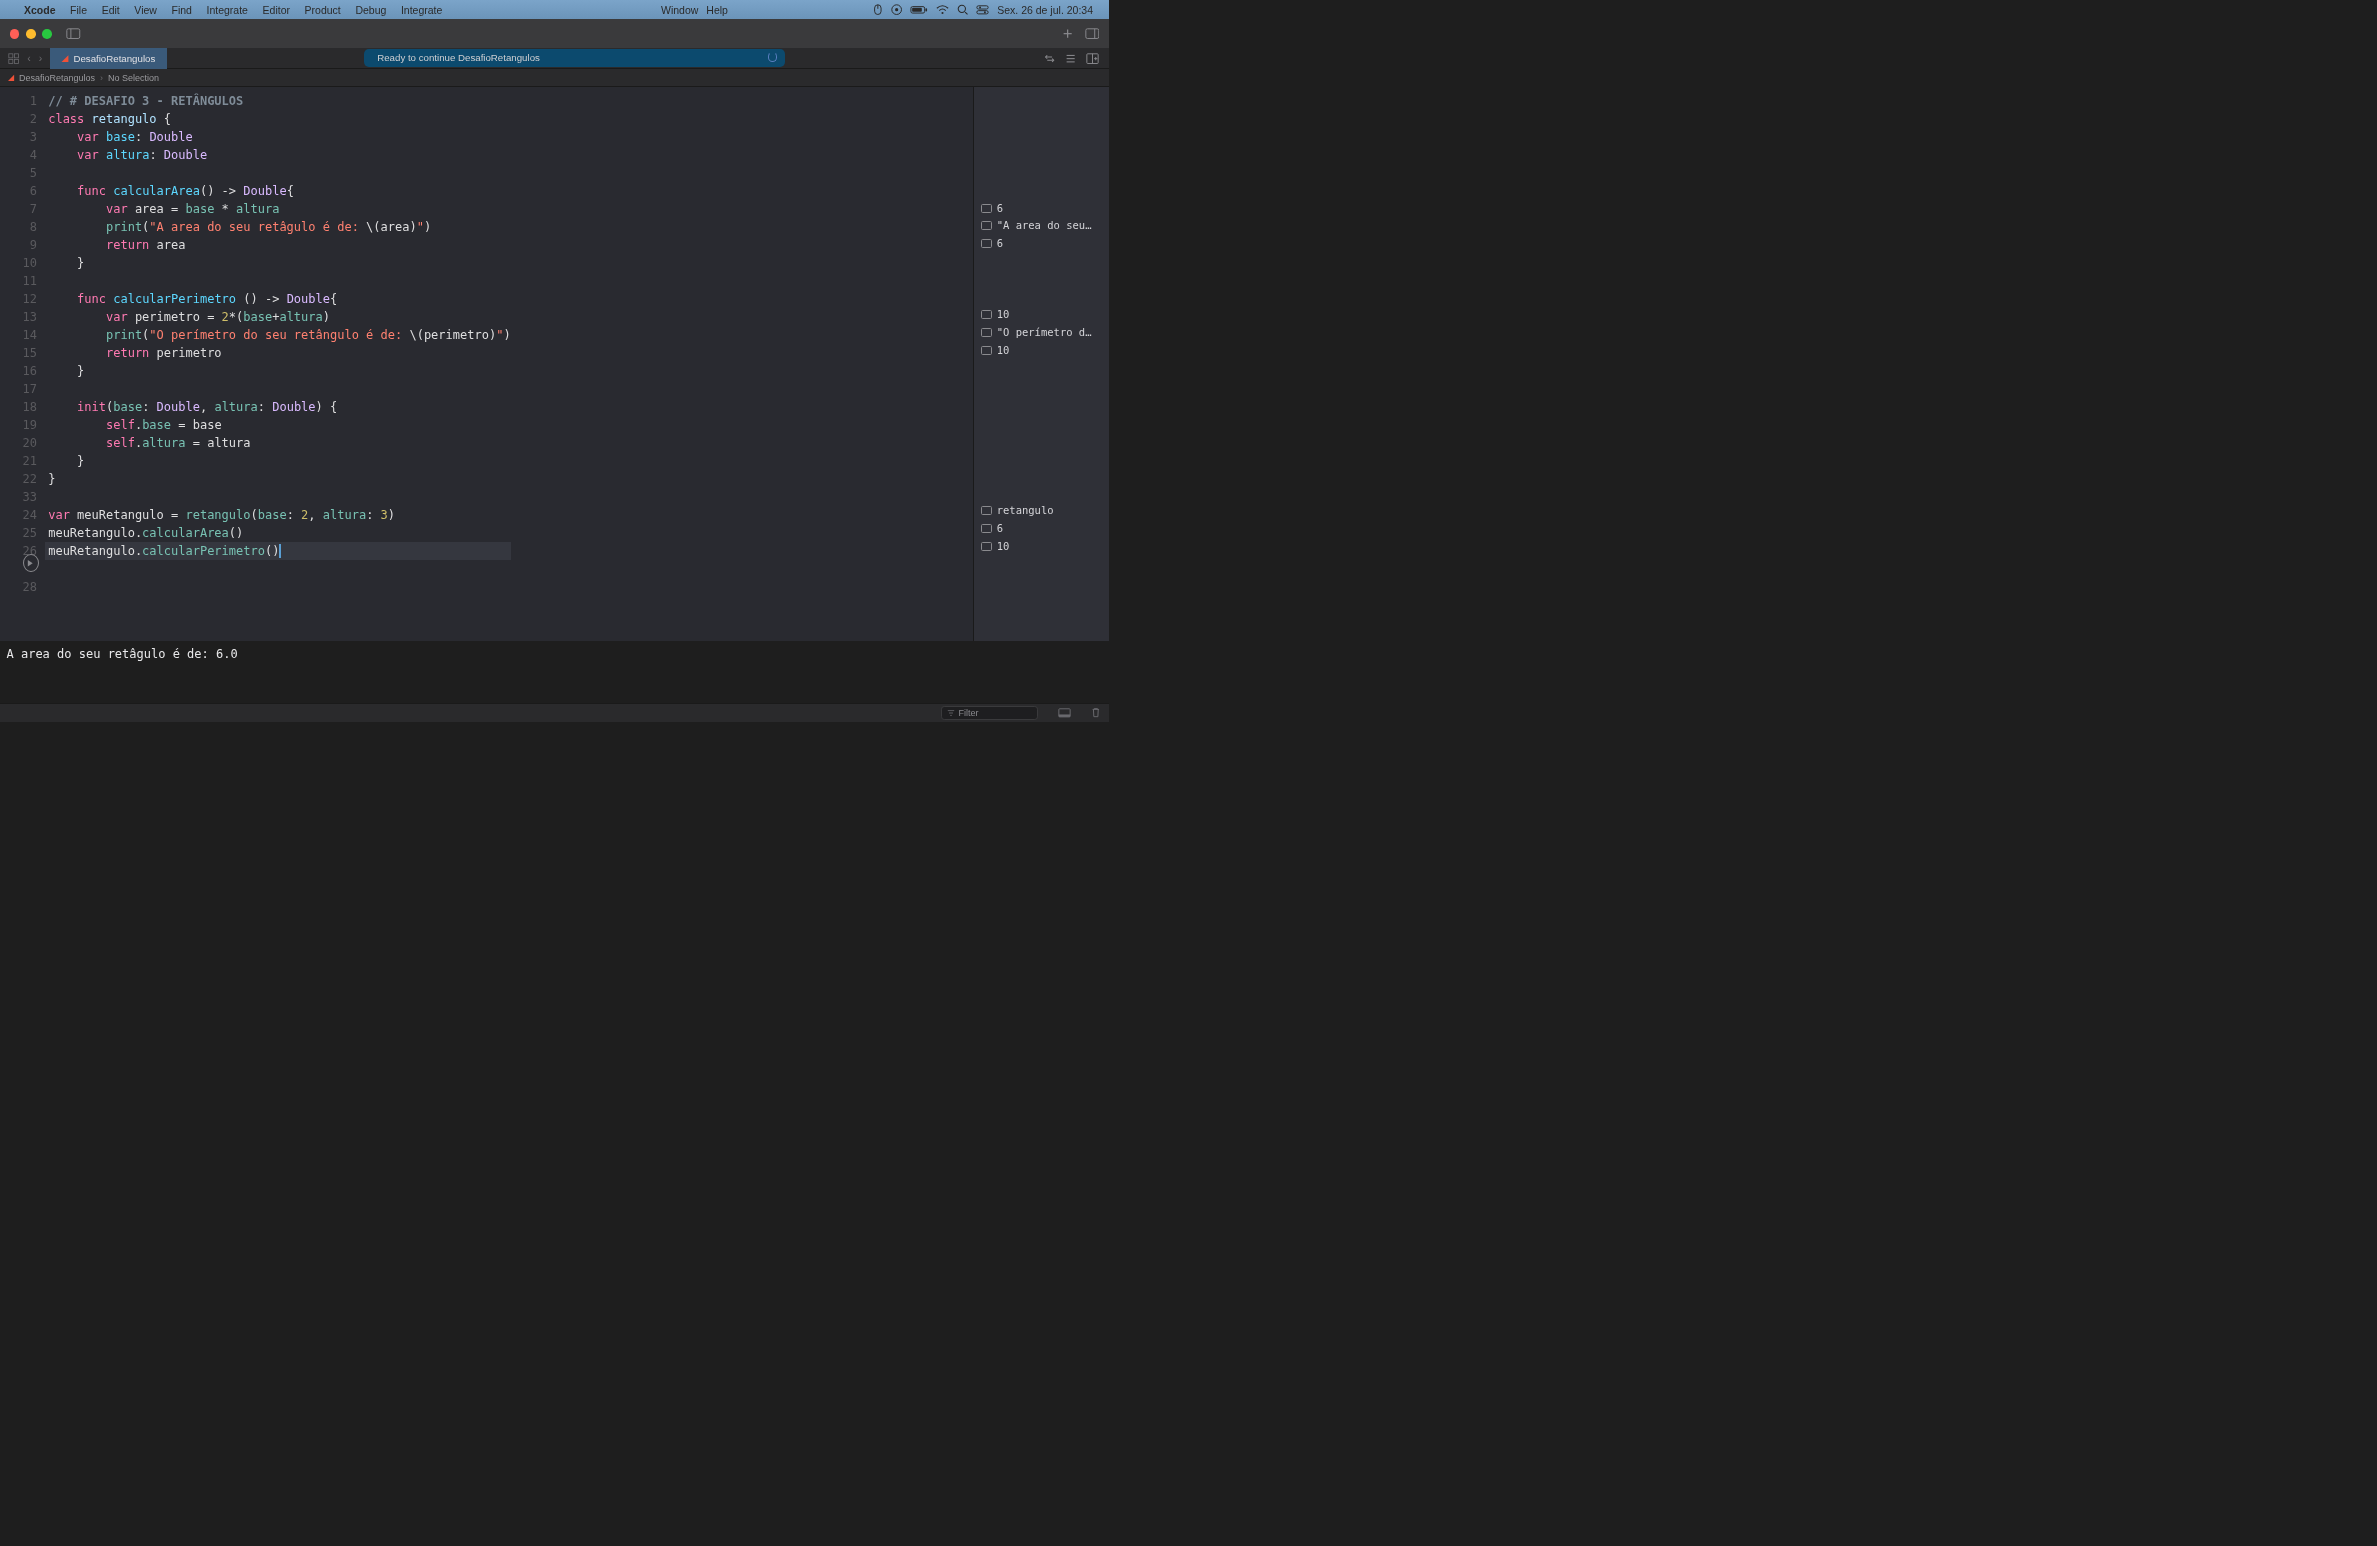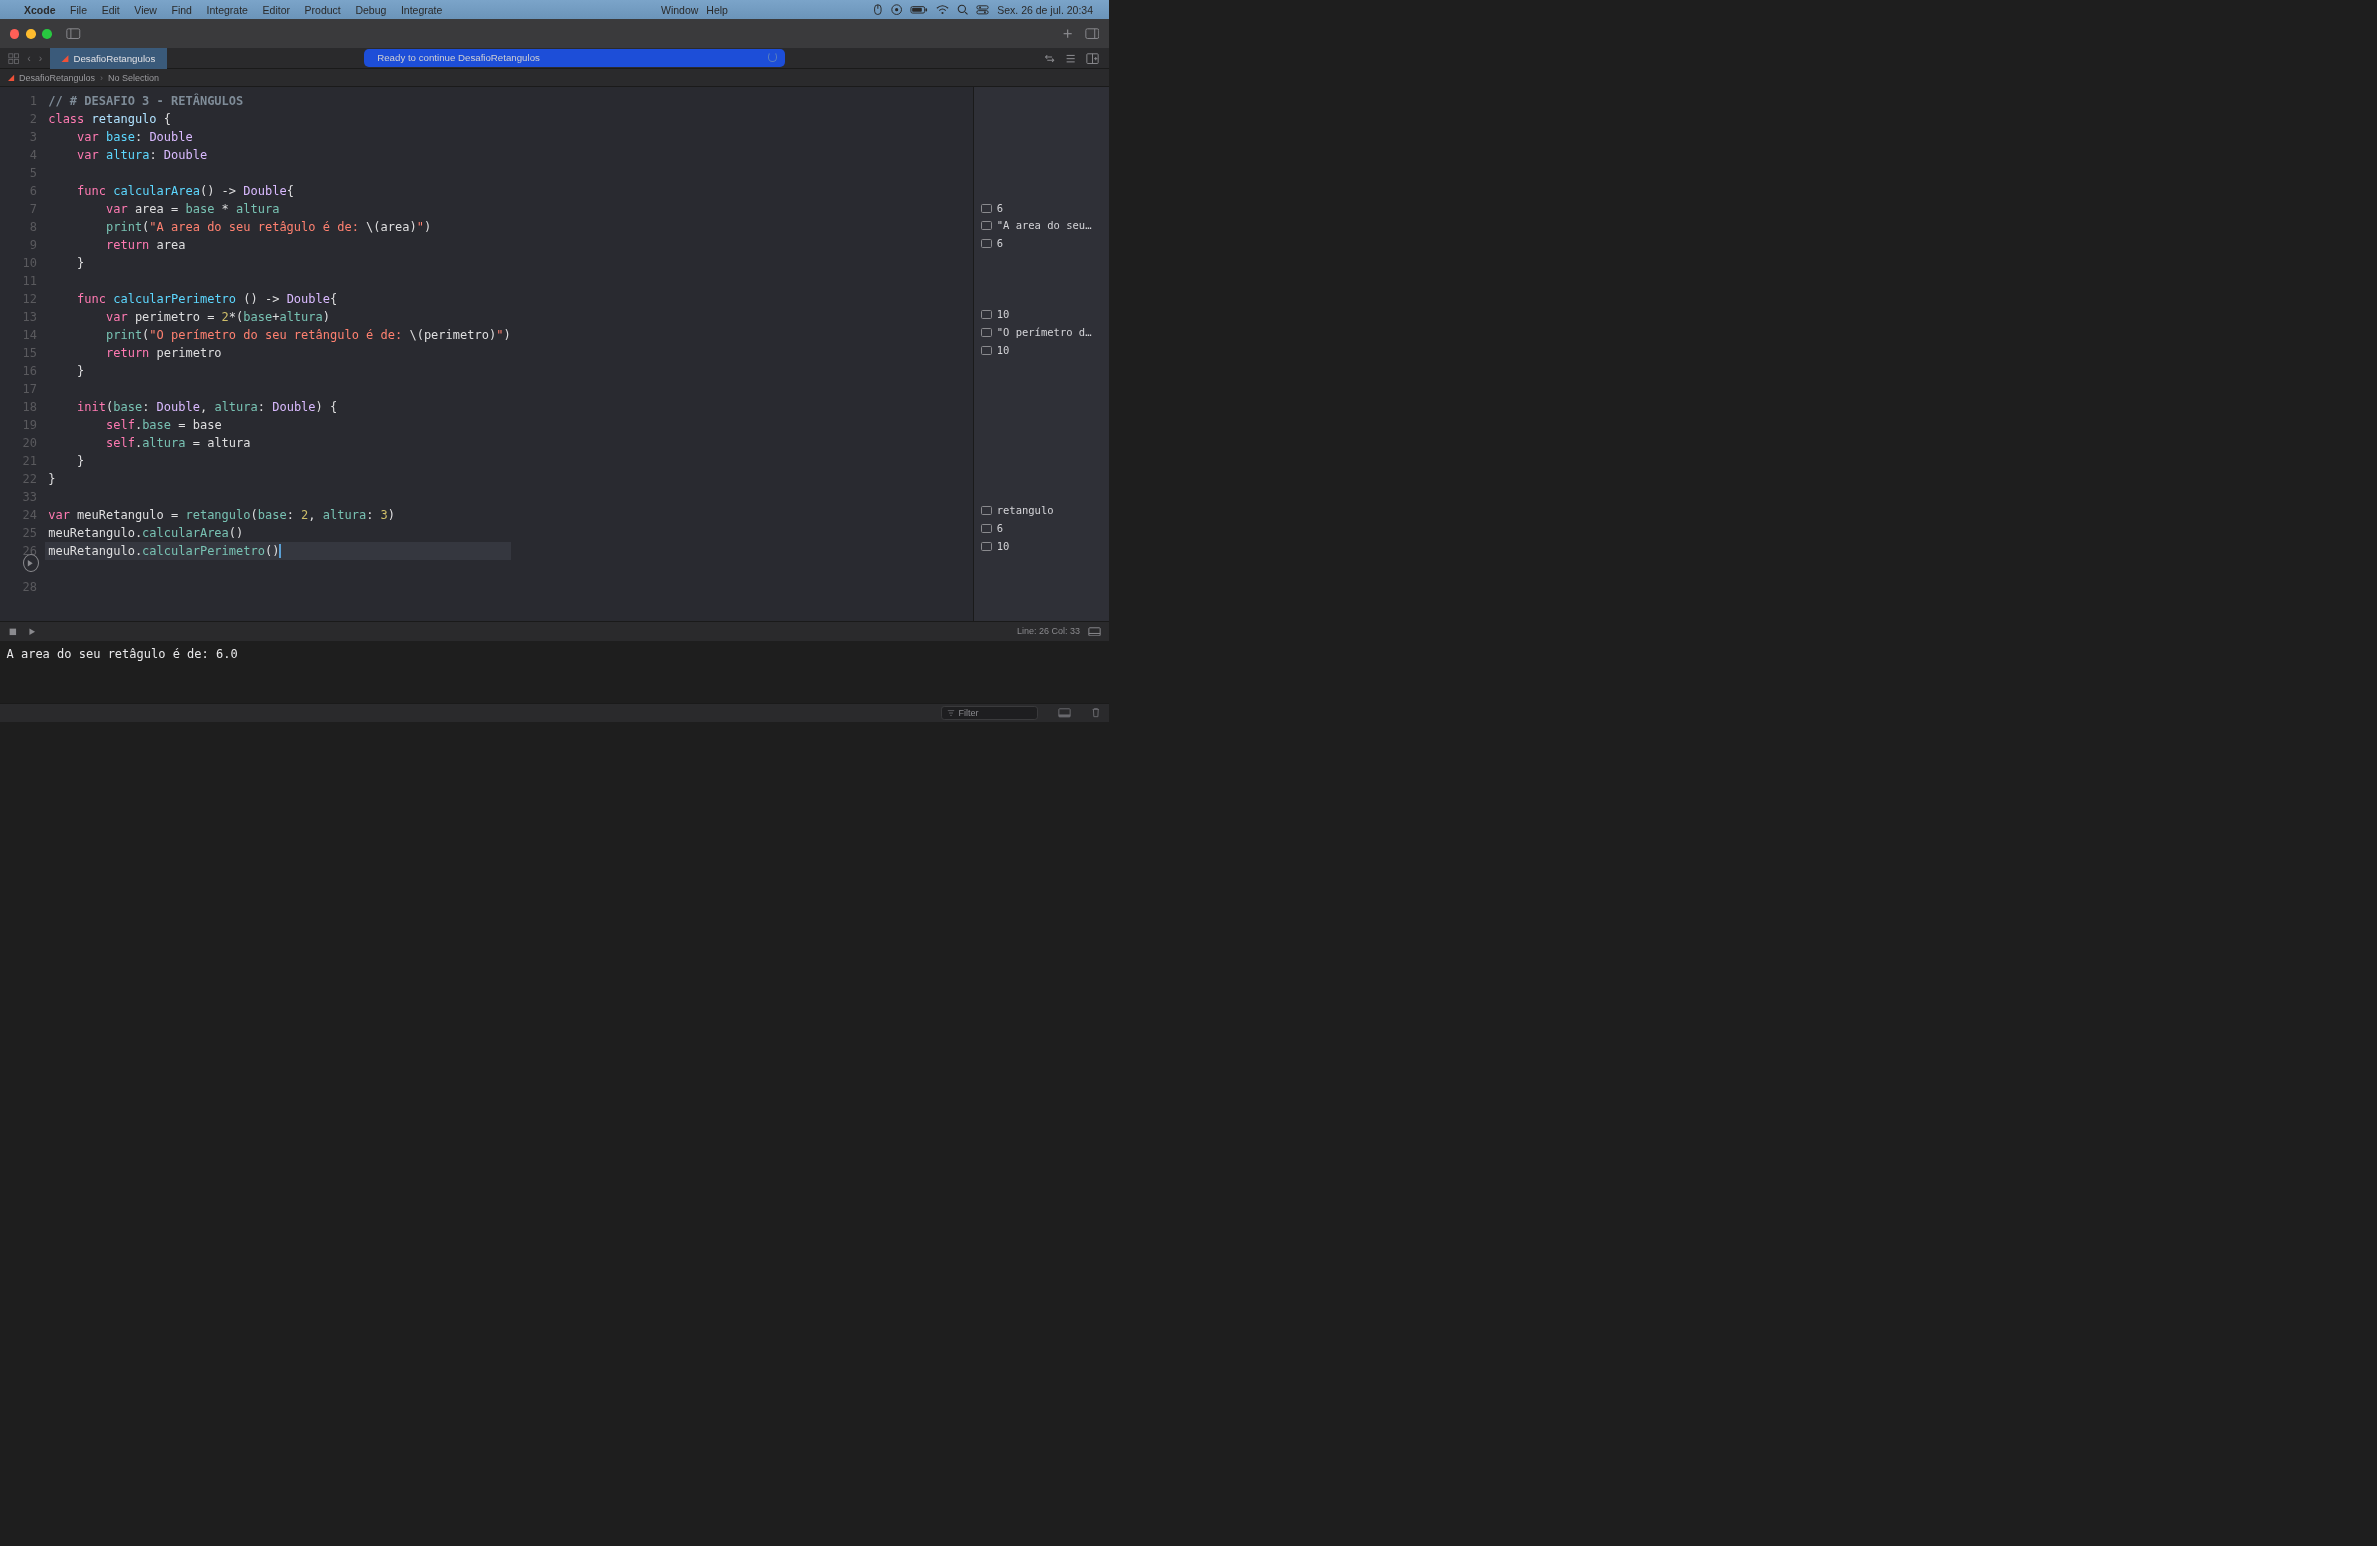--- a/index.html
+++ b/index.html
@@ -48,21 +48,21 @@
     .tl.red { background: #ff5f57; }
     .tl.yellow { background: #febc2e; }
     .tl.green { background: #28c840; }
     .sidebar-toggle { color: #8a8a8e; margin-right: 6.5px; }
     .title-center {
       flex: 1;
       display: flex;
       justify-content: center;
     }
     .title-pill {
-      background: #1d4ed8;
+      background: #0c4a6e;
       border-radius: 4.9px;
       padding: 3.2px 226px 3.2px 13px;
       color: #cfcfd2;
       font-size: 9.7px;
       display: flex;
       gap: 6.5px;
       position: relative;
       min-width: 421px;
       margin-top: 48px;
     }
@@ -465,41 +465,20 @@
           <span class="result-box"></span>
           <span>6</span>
         </div>
         <div class="result-row" style="top: 450px;">
           <span class="result-box"></span>
           <span>10</span>
         </div>
       </div>
   </div>
 
-  <div class="console-bar">
-    <span>
-        <svg width="9.7" height="9.7" viewBox="0 0 12 12">
-          <rect x="2" y="2" width="8" height="8" fill="#8a8a8e"></rect>
-        </svg>
-      </span>
-    <span>
-        <svg width="9.7" height="9.7" viewBox="0 0 12 12">
-          <path d="M3 2 L10 6 L3 10 Z" fill="#8a8a8e"></path>
-        </svg>
-      </span>
-    <div class="right">
-      <span>Line: 26  Col: 33</span>
-      <span>
-          <svg width="13" height="9.7" viewBox="0 0 16 12">
-            <rect x="1" y="1" width="14" height="10" rx="1" fill="none" stroke="#8a8a8e" stroke-width="1.2"></rect>
-            <line x1="1" y1="8" x2="15" y2="8" stroke="#8a8a8e" stroke-width="1.2"></line>
-          </svg>
-        </span>
-    </div>
-  </div>
 
   <div class="console" id="console">
       <div>A area do seu retâgulo é de: 6.0</div>
     </div>
 
   <div class="console-bottom">
     <div class="right">
       <div class="filter-input">
         <svg width="8" height="8" viewBox="0 0 10 10">
             <line x1="1" y1="2" x2="9" y2="2" stroke="#6a6a6e"></line>

